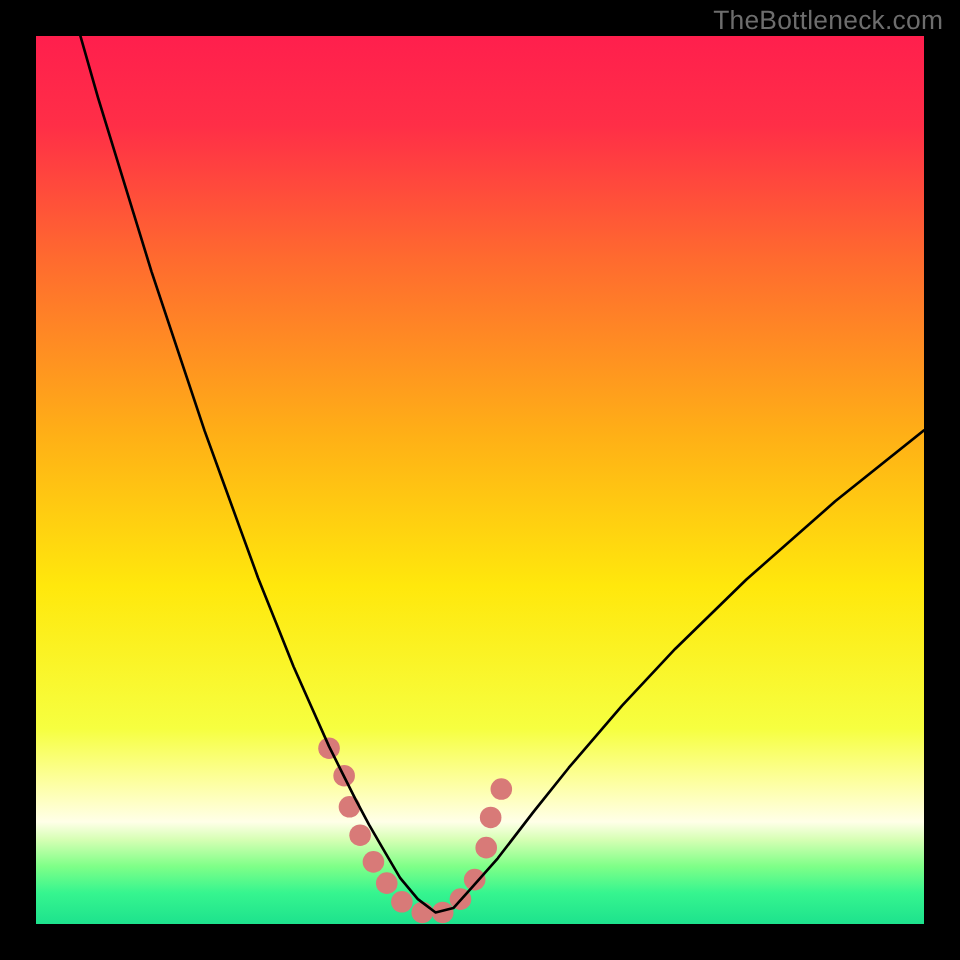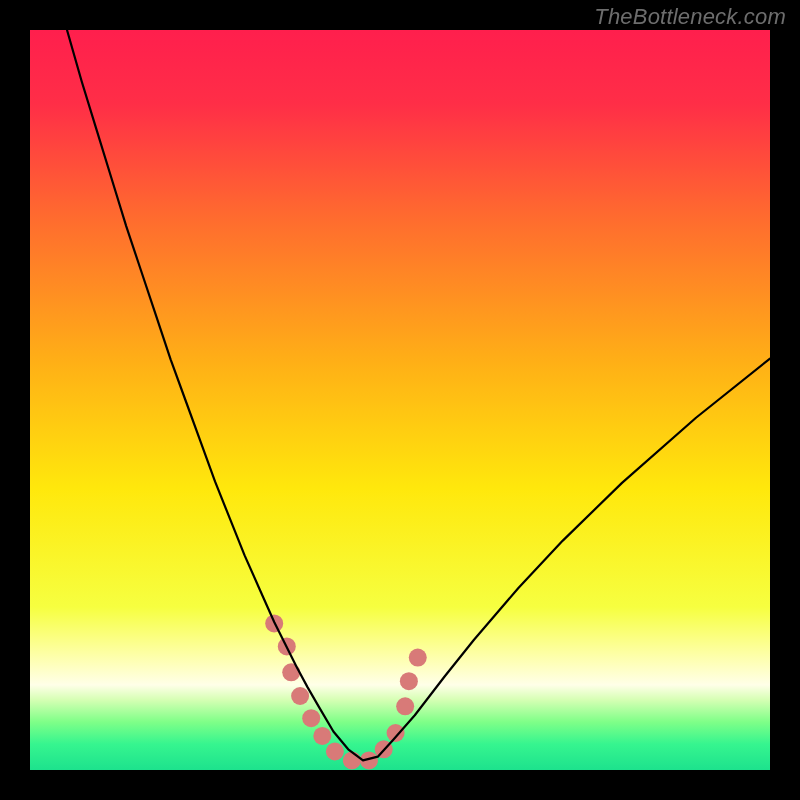--- a/index.html
+++ b/index.html
@@ -9,21 +9,20 @@
     height: 800px;
     background: #000;
     font-family: Arial, Helvetica, sans-serif;
     overflow: hidden;
   }
   .frame {
     position: relative;
     width: 800px;
     height: 760px;
     background: #000;
-    font-style: italic;
   }
   .watermark {
     position: absolute;
     top: 4px;
     right: 14px;
     color: #6d6d6d;
     font-size: 22px;
     font-weight: 500;
     letter-spacing: 0.2px;
     user-select: none;

